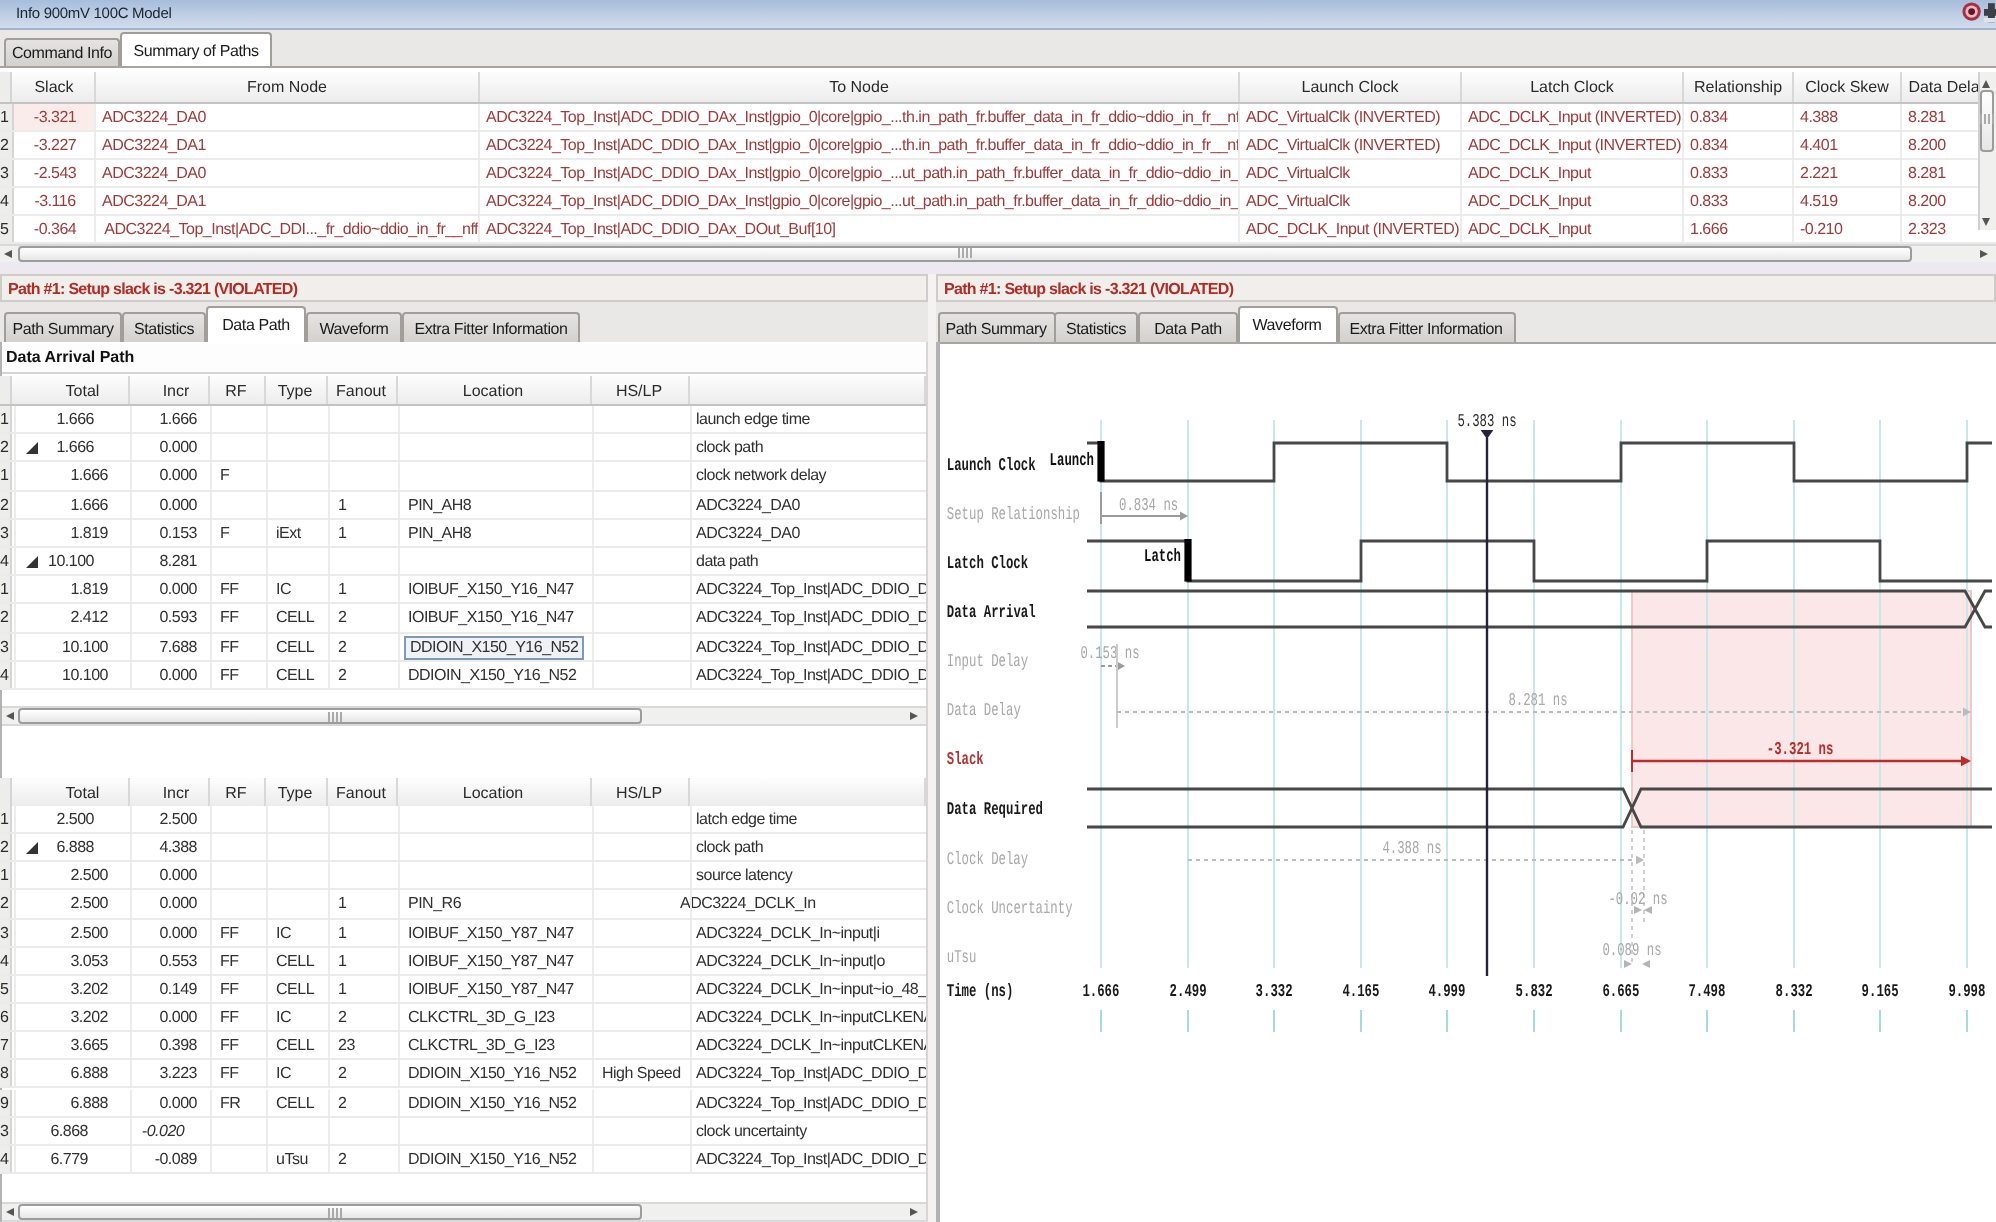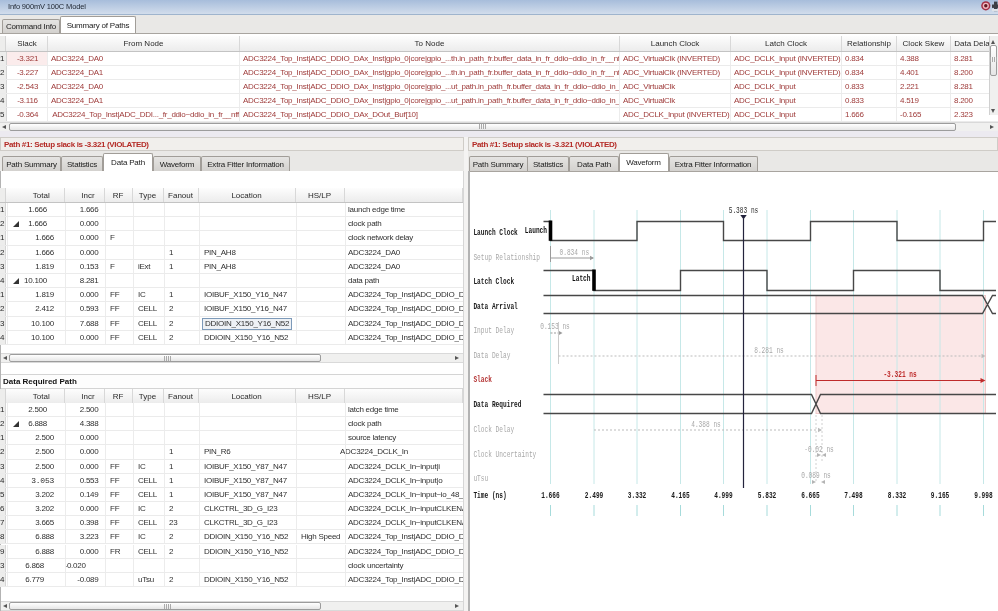--- a/index.html
+++ b/index.html
@@ -137,21 +137,21 @@
 <div class="vline" style="left:950px;"></div>
 </div>
 <div class="abs row" style="left:0px;top:108.0px;width:998px;height:14px;line-height:13px;">
 <div class="cell gut" style="left:0px;width:7px;font-size:8px;">5</div>
 <div class="cell" style="left:7px;width:41px;text-align:center;">-0.364</div>
 <div class="cell" style="left:51px;width:188px;text-align:right;">ADC3224_Top_Inst|ADC_DDI..._fr_ddio~ddio_in_fr__nff</div>
 <div class="cell" style="left:243px;width:376px;">ADC3224_Top_Inst|ADC_DDIO_DAx_DOut_Buf[10]</div>
 <div class="cell" style="left:623px;width:107px;">ADC_DCLK_Input (INVERTED)</div>
 <div class="cell" style="left:734px;width:107px;">ADC_DCLK_Input</div>
 <div class="cell" style="left:845px;width:51px;">1.666</div>
-<div class="cell" style="left:900px;width:50px;">-0.165</div>
+<div class="cell" style="left:900px;width:50px;">-0.210</div>
 <div class="cell" style="left:954px;width:35px;">2.323</div>
 <div class="vline" style="left:47px;"></div>
 <div class="vline" style="left:239px;"></div>
 <div class="vline" style="left:619px;"></div>
 <div class="vline" style="left:730px;"></div>
 <div class="vline" style="left:841px;"></div>
 <div class="vline" style="left:896px;"></div>
 <div class="vline" style="left:950px;"></div>
 </div>
 <div class="abs sb" style="left:989px;top:36px;width:9px;height:79px;border-left:1px solid #d0d0d0;"></div>
@@ -171,20 +171,21 @@
 <div class="abs " style="left:0px;top:131px;width:998px;height:6px;background:#eceaf0;"></div>
 <div class="abs redband" style="left:0px;top:137px;width:464px;height:14px;padding-left:3px;">Path #1: Setup slack is -3.321 (VIOLATED)</div>
 <div class="abs tabsbg" style="left:0px;top:151px;width:464px;height:20px;background:#e9e8e6;"></div>
 <div class="abs tab" style="left:2px;top:155.5px;width:59px;height:15.5px;line-height:15px;">Path Summary</div>
 <div class="abs tab" style="left:61px;top:155.5px;width:42px;height:15.5px;line-height:15px;">Statistics</div>
 <div class="abs tab active" style="left:103px;top:153px;width:50px;height:18px;line-height:17px;">Data Path</div>
 <div class="abs tab" style="left:153px;top:155.5px;width:48px;height:15.5px;line-height:15px;">Waveform</div>
 <div class="abs tab" style="left:201px;top:155.5px;width:89px;height:15.5px;line-height:15px;">Extra Fitter Information</div>
 <div class="abs" style="left:0px;top:170.5px;width:464px;height:1px;background:#a8a49f;"></div>
 <div class="abs " style="left:0px;top:171px;width:464px;height:440px;border-left:1px solid #b3b3b3;border-right:1px solid #d6d6d6;background:#fff;"></div>
+<div class="abs sechdr" style="left:1px;top:172px;width:462px;height:15px;">Data Arrival Path</div>
 <div class="abs gridhdr" style="left:0px;top:187.5px;width:463px;height:15px;">
 <div class="hcell" style="left:7px;width:57.5px;padding-left:12px;">Total</div>
 <div class="hcell" style="left:64.5px;width:40.0px;padding-left:8px;">Incr</div>
 <div class="hcell" style="left:104.5px;width:28.0px;">RF</div>
 <div class="hcell" style="left:132.5px;width:31.0px;">Type</div>
 <div class="hcell" style="left:163.5px;width:35.0px;">Fanout</div>
 <div class="hcell" style="left:198.5px;width:97.0px;">Location</div>
 <div class="hcell" style="left:295.5px;width:49.0px;">HS/LP</div>
 <div class="hcell" style="left:344.5px;width:118.5px;"></div>
 <div class="hcell gut" style="left:0px;width:5.5px;"></div>
@@ -379,21 +380,20 @@
 <div class="vline" style="left:163.5px;"></div>
 <div class="vline" style="left:198.5px;"></div>
 <div class="vline" style="left:295.5px;"></div>
 <div class="vline" style="left:344.5px;"></div>
 </div>
 <div class="abs sb" style="left:0.5px;top:353px;width:462px;height:10px;border-top:1px solid #d9d9d9;border-bottom:1px solid #d9d9d9;"></div>
 <div class="arr abs" style="left:3px;top:356px;border-top:2.5px solid transparent;border-bottom:2.5px solid transparent;border-right:4px solid #555;"></div>
 <div class="arr abs" style="left:455px;top:356px;border-top:2.5px solid transparent;border-bottom:2.5px solid transparent;border-left:4px solid #555;"></div>
 <div class="sbthumb abs" style="left:9px;top:354px;width:312px;height:8px;"></div>
 <div class="sbgrip abs" style="left:164px;top:355.5px;"></div>
-<div class="abs sechdr" style="left:1px;top:374px;width:462px;height:15px;border-top:1px solid #d4d4d4;">Data Required Path</div>
 <div class="abs gridhdr" style="left:0px;top:389px;width:463px;height:15px;">
 <div class="hcell" style="left:7px;width:57.5px;padding-left:12px;">Total</div>
 <div class="hcell" style="left:64.5px;width:40.0px;padding-left:8px;">Incr</div>
 <div class="hcell" style="left:104.5px;width:28.0px;">RF</div>
 <div class="hcell" style="left:132.5px;width:31.0px;">Type</div>
 <div class="hcell" style="left:163.5px;width:35.0px;">Fanout</div>
 <div class="hcell" style="left:198.5px;width:97.0px;">Location</div>
 <div class="hcell" style="left:295.5px;width:49.0px;">HS/LP</div>
 <div class="hcell" style="left:344.5px;width:118.5px;"></div>
 <div class="hcell gut" style="left:0px;width:5.5px;"></div>
@@ -489,21 +489,21 @@
 <div class="vline" style="left:64.5px;"></div>
 <div class="vline" style="left:104.5px;"></div>
 <div class="vline" style="left:132.5px;"></div>
 <div class="vline" style="left:163.5px;"></div>
 <div class="vline" style="left:198.5px;"></div>
 <div class="vline" style="left:295.5px;"></div>
 <div class="vline" style="left:344.5px;"></div>
 </div>
 <div class="abs row" style="left:0px;top:473.7px;width:463px;height:14.15px;line-height:13.15px;">
 <div class="bcell gut" style="left:0px;width:5.5px;padding-right:3px;">4</div>
-<div class="bcell" style="left:7px;width:47px;text-align:right;font-family:Liberation Mono, monospace;">3.053</div>
+<div class="bcell" style="left:7px;width:47px;text-align:right;">3.053</div>
 <div class="bcell" style="left:64.5px;width:34px;text-align:right;">0.553</div>
 <div class="bcell" style="left:110px;width:22px;">FF</div>
 <div class="bcell" style="left:138px;width:25px;">CELL</div>
 <div class="bcell" style="left:169px;width:29px;">1</div>
 <div class="bcell" style="left:204px;width:91px;">IOIBUF_X150_Y87_N47</div>
 <div class="bcell" style="left:301px;width:43px;"></div>
 <div class="bcell" style="left:348px;width:115px;">ADC3224_DCLK_In~input|o</div>
 <div class="vline" style="left:7px;"></div>
 <div class="vline" style="left:64.5px;"></div>
 <div class="vline" style="left:104.5px;"></div>
@@ -604,21 +604,21 @@
 <div class="vline" style="left:104.5px;"></div>
 <div class="vline" style="left:132.5px;"></div>
 <div class="vline" style="left:163.5px;"></div>
 <div class="vline" style="left:198.5px;"></div>
 <div class="vline" style="left:295.5px;"></div>
 <div class="vline" style="left:344.5px;"></div>
 </div>
 <div class="abs row" style="left:0px;top:558.6px;width:463px;height:14.15px;line-height:13.15px;">
 <div class="bcell gut" style="left:0px;width:5.5px;padding-right:3px;">3</div>
 <div class="bcell" style="left:7px;width:37px;text-align:right;">6.868</div>
-<div class="bcell" style="left:64.5px;width:34px;text-align:left;">-0.020</div>
+<div class="bcell" style="left:64.5px;width:34px;text-align:center;font-style:italic;">-0.020</div>
 <div class="bcell" style="left:110px;width:22px;"></div>
 <div class="bcell" style="left:138px;width:25px;"></div>
 <div class="bcell" style="left:169px;width:29px;"></div>
 <div class="bcell" style="left:204px;width:91px;"></div>
 <div class="bcell" style="left:301px;width:43px;"></div>
 <div class="bcell" style="left:348px;width:115px;">clock uncertainty</div>
 <div class="vline" style="left:7px;"></div>
 <div class="vline" style="left:64.5px;"></div>
 <div class="vline" style="left:104.5px;"></div>
 <div class="vline" style="left:132.5px;"></div>

